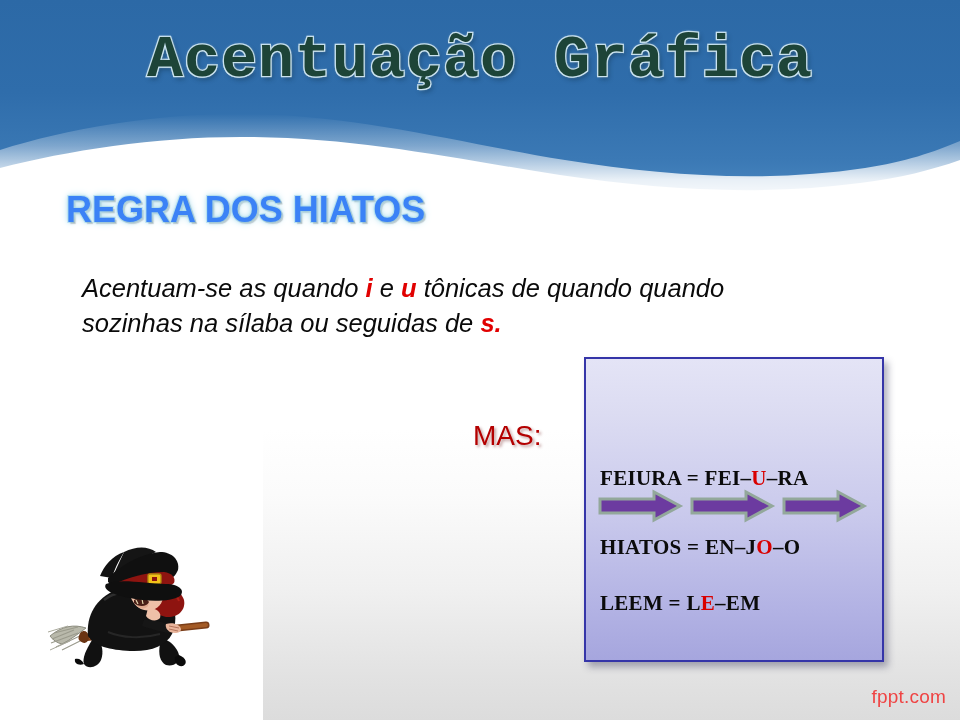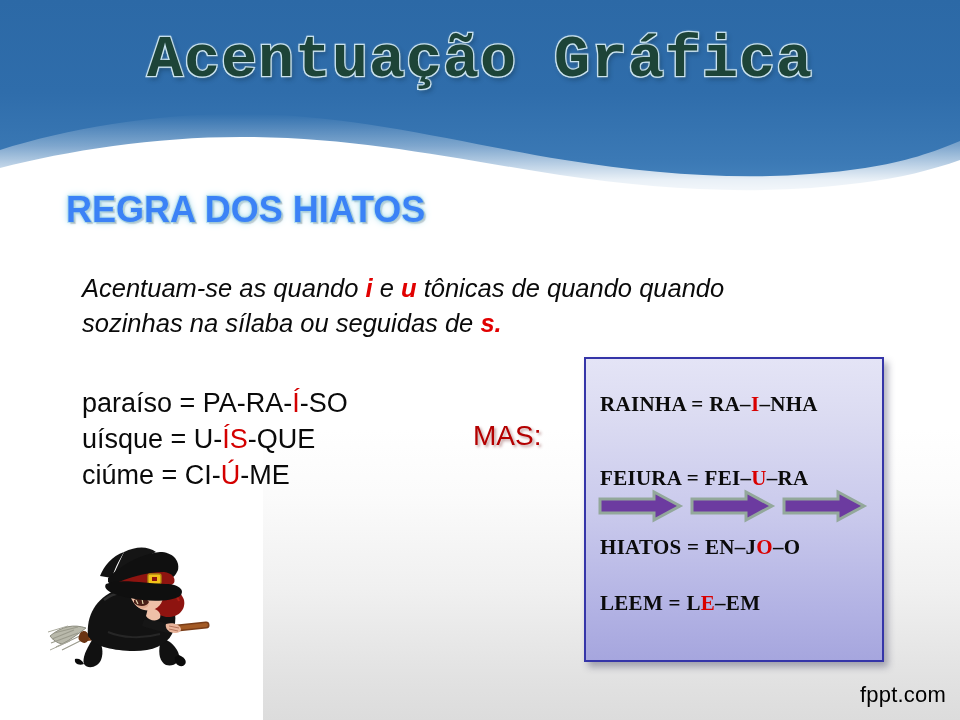--- a/index.html
+++ b/index.html
@@ -179,22 +179,22 @@
     z-index: 4;
   }
   .witch svg { display: block; }
 
   
   .watermark {
     position: absolute;
     right: 14px;
     bottom: 12px;
     font-family: "Liberation Sans", sans-serif;
-    font-size: 22px;
-    color: #000000;
+    font-size: 19px;
+    color: #ef4444;
     letter-spacing: .2px;
     z-index: 6;
   }
 </style>
 </head>
 <body>
 
 <div id="slide">
 
   <div class="gray-panel"></div>
@@ -231,38 +231,24 @@
 
   <div class="rule-text">
     <div>
       <span>Acentuam-se as quando </span><span class="hl">i</span><span> e </span><span class="hl">u</span><span> tônicas de quando quando</span>
     </div>
     <div>
       <span>sozinhas na sílaba ou seguidas de </span><span class="hl">s.</span>
     </div>
   </div>
 
-  <div class="examples">
-    <div>
-      <span>paraíso = PA-RA-</span><span class="red">Í</span><span>-SO</span>
-    </div>
-    <div>
-      <span>uísque = U-</span><span class="red">ÍS</span><span>-QUE</span>
-    </div>
-    <div>
-      <span>ciúme = CI-</span><span class="red">Ú</span><span>-ME</span>
-    </div>
-  </div>
 
   <div class="mas-label">MAS:</div>
 
   <div class="callout">
-    <div class="callout-line cl1">
-      <span>RAINHA = RA–</span><span class="red">I</span><span>–NHA</span>
-    </div>
     <div class="callout-line cl2">
       <span>FEIURA = FEI–</span><span class="red">U</span><span>–RA</span>
     </div>
 
     <div class="arrow-row">
       <svg class="arrow-svg" width="280" height="38" viewBox="0 0 280 38">
         <g stroke="#93a89b" stroke-width="3" fill="#6c3ba0">
           <path d="M4,12 L58,12 L58,5 L84,19 L58,33 L58,26 L4,26 Z"></path>
           <path d="M96,12 L150,12 L150,5 L176,19 L150,33 L150,26 L96,26 Z"></path>
           <path d="M188,12 L242,12 L242,5 L268,19 L242,33 L242,26 L188,26 Z"></path>

